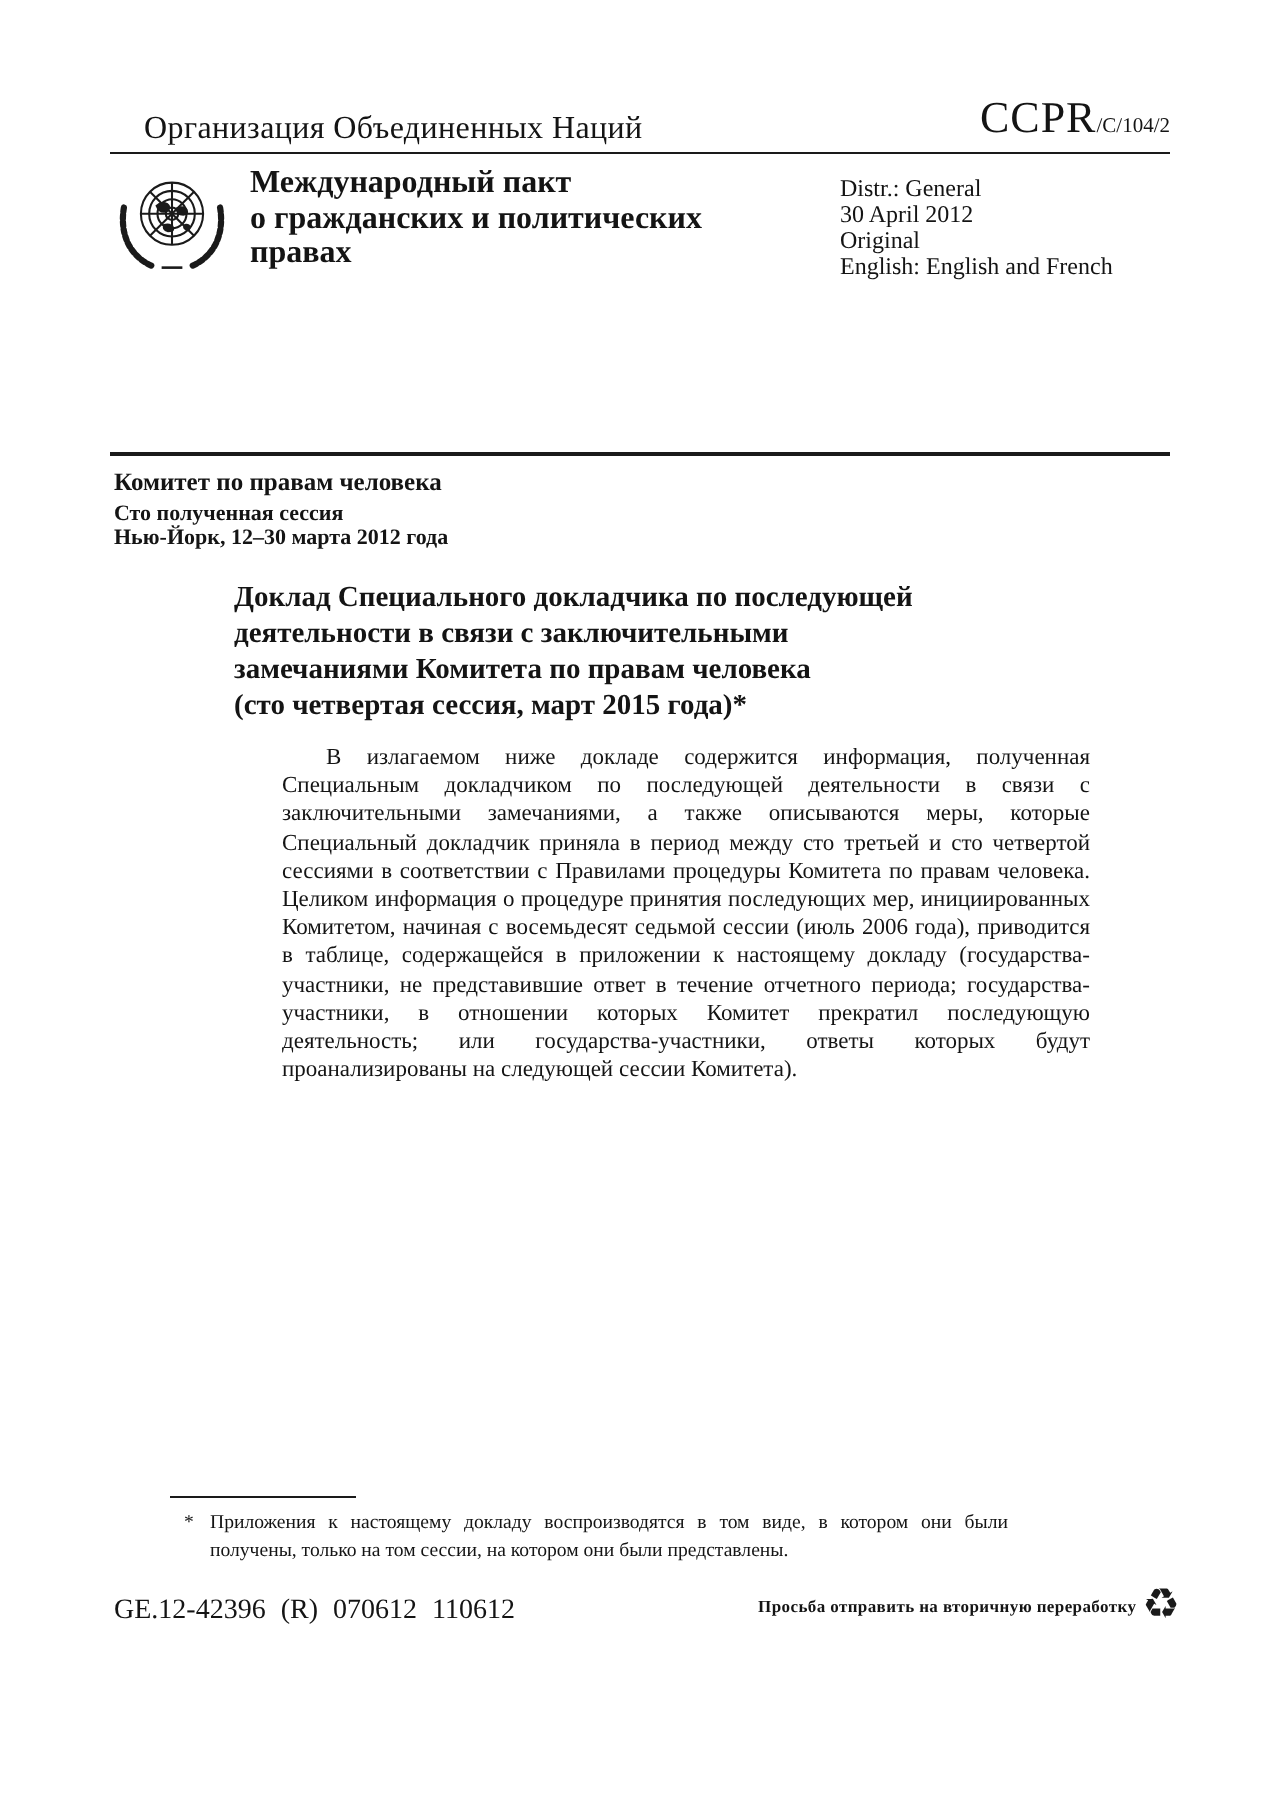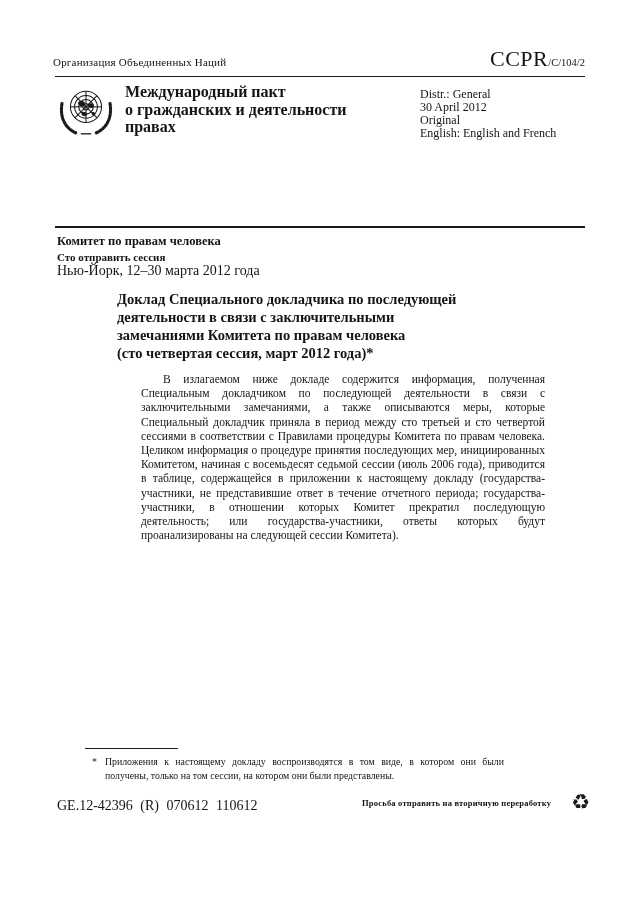--- a/index.html
+++ b/index.html
@@ -7,42 +7,42 @@
     width:640px;height:905px;
     background:#ffffff;
     position:relative;
     font-family:"Liberation Serif","DejaVu Serif",serif;
     color:#141414;
     overflow:hidden;
   }
   .abs{position:absolute;}
 
   
-  .org-name{left:53px;top:56px;font-size:11px;letter-spacing:.2px;}
+  .org-name{left:72px;top:56px;font-size:16px;letter-spacing:.2px;}
   .doc-symbol{right:55px;top:46px;text-align:left;white-space:nowrap;}
   .doc-symbol .main{font-size:22px;letter-spacing:.5px;}
   .doc-symbol .suffix{font-size:10.5px;}
   .rule-thin{left:55px;right:55px;top:76px;border-top:1.5px solid #1a1a1a;}
 
   
   .emblem{left:58px;top:84px;width:56px;height:54px;}
   .covenant-title{
     left:125px;top:83px;width:300px;
     font-size:16px;font-weight:bold;line-height:17.5px;
     white-space:pre-line;
   }
   .distr{left:420px;top:88px;font-size:12px;line-height:13px;}
 
   
   .rule-thick{left:55px;right:55px;top:226px;border-top:2.5px solid #1a1a1a;}
 
   
   .committee{left:57px;top:234px;font-size:12.5px;font-weight:bold;}
   .session{left:57px;top:251px;font-size:11px;font-weight:bold;}
-  .venue{left:57px;top:263px;font-size:14px;}
+  .venue{left:57px;top:263px;font-size:11px;font-weight:bold;}
 
   
   .report-title{
     left:117px;top:290px;width:430px;
     font-size:14.5px;font-weight:bold;line-height:18px;
     white-space:pre-line;
   }
 
   
   .body-para{
@@ -52,21 +52,21 @@
   }
 
   
   .fn-rule{left:85px;top:748px;width:93px;border-top:1.2px solid #1a1a1a;}
   .footnote{left:92px;top:755px;width:412px;display:flex;font-size:9.8px;line-height:13.5px;}
   .footnote .fn-marker{width:13px;flex:0 0 13px;}
   .footnote .fn-text{flex:1;text-align:justify;}
 
   
   .ge-number{left:57px;top:798px;font-size:14px;word-spacing:4px;white-space:nowrap;}
-  .recycle{right:50px;top:792px;display:flex;align-items:center;gap:20px;}
+  .recycle{right:50px;top:792px;display:flex;align-items:center;gap:3px;}
   .recycle .recycle-text{
     font-size:8.5px;font-weight:bold;letter-spacing:.2px;white-space:nowrap;
   }
   .recycle .recycle-glyph{
     font-family:"DejaVu Sans",sans-serif;
     font-size:21px;line-height:21px;color:#1a1a1a;
   }
   svg{display:block;}
 </style>
 </head>
@@ -99,39 +99,39 @@
     <g stroke="#1a1a1a" fill="none" stroke-width="6" stroke-dasharray="4 3" stroke-linecap="round">
       <path d="M34,92 C12,82 3,60 8,34"></path>
       <path d="M74,92 C96,82 105,60 100,34"></path>
     </g>
     <g stroke="#1a1a1a" fill="none" stroke-width="2.5">
       <path d="M44,94 L64,94"></path>
     </g>
   </svg>
 </div>
 <div class="abs covenant-title">Международный пакт
-о гражданских и деятельности
+о гражданских и политических
 правах</div>
 <div class="abs distr">
   <div>Distr.: General</div>
   <div>30 April 2012</div>
   <div>Original</div>
   <div>English: English and French</div>
 </div>
 
 <div class="abs rule-thick"></div>
 
 <div class="abs committee">Комитет по правам человека</div>
-<div class="abs session">Сто отправить сессия</div>
+<div class="abs session">Сто полученная сессия</div>
 <div class="abs venue">Нью-Йорк, 12–30 марта 2012 года</div>
 
 <div class="abs report-title">Доклад Специального докладчика по последующей
 деятельности в связи с заключительными
 замечаниями Комитета по правам человека
-(сто четвертая сессия, март 2012 года)*</div>
+(сто четвертая сессия, март 2015 года)*</div>
 
 <div class="abs body-para">В излагаемом ниже докладе содержится информация, полученная Специальным докладчиком по последующей деятельности в связи с заключительными замечаниями, а также описываются меры, которые Специальный докладчик приняла в период между сто третьей и сто четвертой сессиями в соответствии с Правилами процедуры Комитета по правам человека. Целиком информация о процедуре принятия последующих мер, инициированных Комитетом, начиная с восемьдесят седьмой сессии (июль 2006 года), приводится в таблице, содержащейся в приложении к настоящему докладу (государства-участники, не представившие ответ в течение отчетного периода; государства-участники, в отношении которых Комитет прекратил последующую деятельность; или государства-участники, ответы которых будут проанализированы на следующей сессии Комитета).</div>
 
 <div class="abs fn-rule"></div>
 <div class="abs footnote">
   <span class="fn-marker">*</span>
   <span class="fn-text">Приложения к настоящему докладу воспроизводятся в том виде, в котором они были получены, только на том сессии, на котором они были представлены.</span>
 </div>
 
 <div class="abs ge-number">GE.12-42396 (R) 070612 110612</div>

